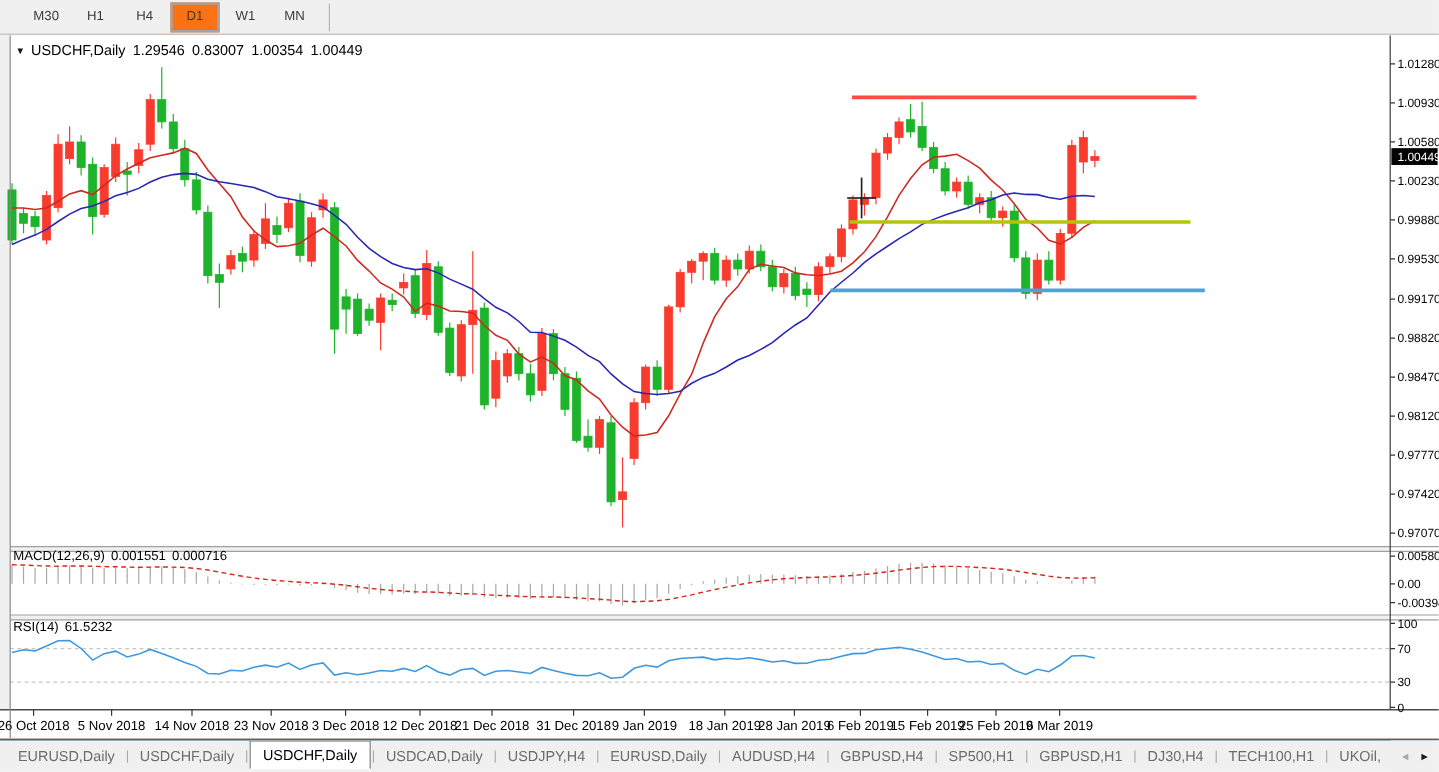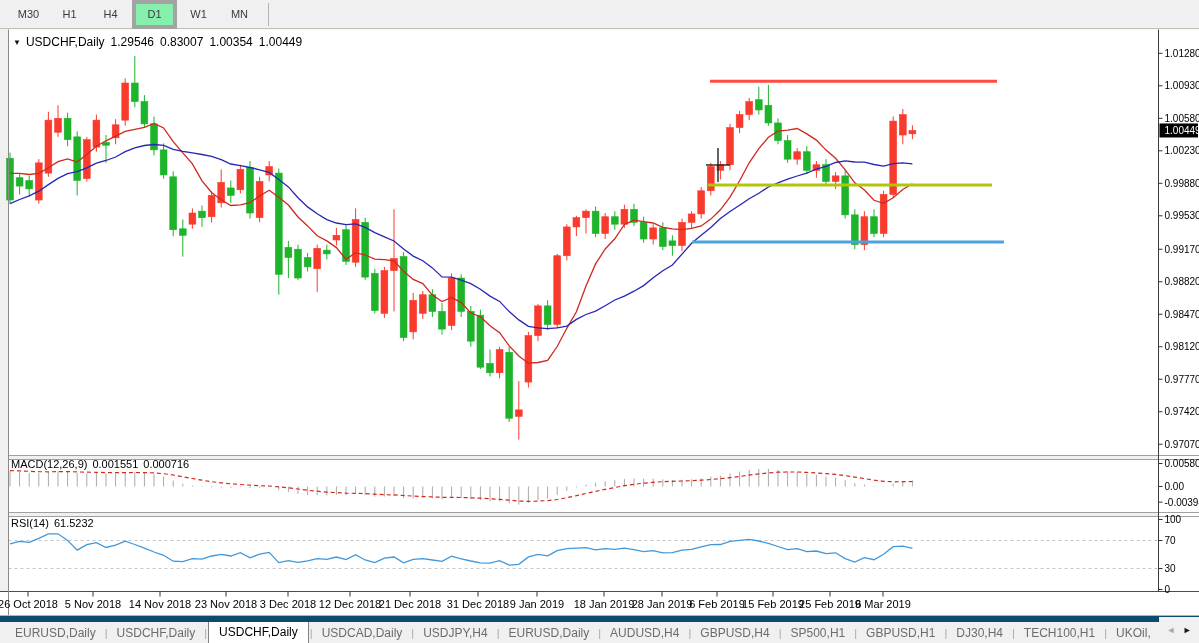--- a/index.html
+++ b/index.html
@@ -5,44 +5,44 @@
   html,body{margin:0;padding:0}
   body{
     width:1199px;height:643px;overflow:hidden;position:relative;
     background:#f0f0f0;font-family:"Liberation Sans",sans-serif;
     -webkit-font-smoothing:antialiased;
   }
   
   .toolbar{
     position:absolute;top:0;left:0;width:1199px;height:29px;
     background:#f0f0f0;border-bottom:1px solid #c3bfb6;
-    display:flex;align-items:center;padding-left:9px;box-sizing:border-box;gap:2px;
+    display:flex;align-items:center;padding-left:19px;box-sizing:border-box;gap:2px;
   }
   .tf-btn{
     min-width:29px;height:21px;line-height:21px;text-align:center;
     font-size:11px;color:#3b3b3b;padding:0 4px;border:1px solid transparent;cursor:default;
   }
-  .tf-btn.active{background:#86efac;border:4px solid #a3a3a3}
+  .tf-btn.active{background:#f97316;border:2px solid #a3a3a3}
   .tf-sep{width:1px;height:23px;background:#b3b3b3;margin-left:7px}
   
   #chart{position:absolute;top:0;left:0}
   
   .chart-header{
     position:absolute;left:13px;top:35px;font-size:12px;color:#000;white-space:nowrap;
   }
   .chart-header .caret{font-size:8px;vertical-align:1px;margin-right:5px;color:#111}
   .chart-header span.v{margin-left:6px}
   .ind-label{position:absolute;font-size:11px;color:#000;white-space:nowrap}
   .ind-label span.v{margin-left:5px}
   #macd-label{left:11px;top:458px}
   #rsi-label{left:11px;top:517px}
   
   .tabbar{
     position:absolute;left:0;top:616px;width:1199px;height:27px;
-    background:#f0f0f0;border-top:6px solid #0c4a6e;
+    background:#f0f0f0;border-top:1px solid #0c4a6e;
     display:flex;align-items:center;padding-left:7px;box-sizing:border-box;
     overflow:hidden;white-space:nowrap;
   }
   .tab{font-size:12px;color:#6c6c6c;padding:3px 8px;cursor:default}
   .tab.active{
     background:#ffffff;border:1px solid #828282;border-bottom:1px solid #ffffff;
     color:#000;position:relative;top:-1px;padding:4px 10px;
   }
   .tab-sep{color:#a9a9a9;font-size:11px;padding:0 1px}
   .tab-scroll{

